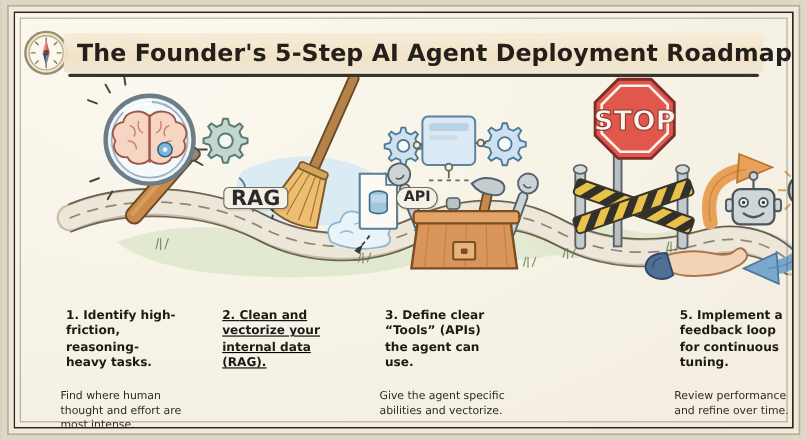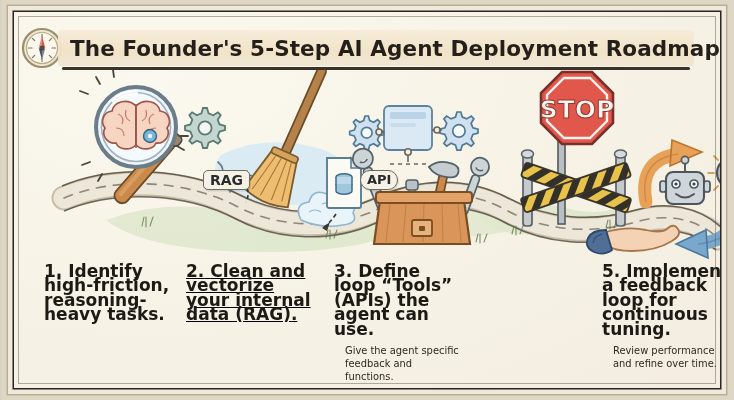--- a/index.html
+++ b/index.html
@@ -43,32 +43,32 @@
   }
   .compass{position:absolute;left:6px;top:6px;width:44px;height:44px;}
 
   
   .scene{position:absolute;left:0;top:58px;width:100%;height:190px;padding-left:32px;}
   .scene svg{display:block;}
 
   .lbl{
     position:absolute;font-family:"DejaVu Sans",sans-serif;font-weight:700;
     color:#2b2b2b;background:#f4f1e6;border:1.6px solid #6f6a5e;border-radius:5px;
-    padding:1px 6px;font-size:14px;line-height:16px;
+    padding:1px 6px;font-size:19px;line-height:16px;
     box-shadow:1px 1.5px 0 rgba(0,0,0,.10);
   }
   #rag-label{left:189px;top:100px;}
   #api-label{left:346px;top:100px;font-size:13px;border-radius:10px;}
 
   
   .steps{position:absolute;left:0;top:252px;width:100%;height:124px;}
   .col{position:absolute;top:0;}
   .col h4{
-    margin:0;font-family:"DejaVu Sans",sans-serif;font-weight:700;
-    font-size:17px;line-height:14.4px;color:#1d1a16;
+    margin:16px;font-family:"DejaVu Sans",sans-serif;font-weight:700;
+    font-size:11px;line-height:14.4px;color:#1d1a16;
   }
   .col h4 .n{font-weight:700;}
   .col p{
     margin:8px 0 0 11px;font-family:"DejaVu Sans",sans-serif;
     font-size:9.9px;line-height:13.2px;color:#2e2a23;font-weight:400;
   }
   #col1{left:30px;width:135px;}
   #col2{left:172px;width:135px;text-decoration:underline;}
   #col3{left:320px;width:125px;}
   #col4{left:447px;width:135px;}
@@ -378,35 +378,36 @@
       <div class="lbl" id="api-label">API</div>
     </div>
 
     <div class="steps">
 
       <div class="col" id="col1">
         <h4>
           <span class="n">1.</span>
           <span>Identify high-friction, reasoning-heavy tasks.</span>
         </h4>
+        <p>Find where human thought and effort are most intense.</p>
       </div>
 
       <div class="col" id="col2">
         <h4>
           <span class="n">2.</span>
           <span>Clean and vectorize your internal data (RAG).</span>
         </h4>
       </div>
 
       <div class="col" id="col3">
         <h4>
           <span class="n">3.</span>
-          <span>Define loop “Tools” (APIs) the agent can use.</span>
+          <span>Define clear “Tools” (APIs) the agent can use.</span>
         </h4>
-        <p>Give the agent specific feedback and functions.</p>
+        <p>Give the agent specific abilities and vectorize.</p>
       </div>
 
 
       <div class="col" id="col5">
         <h4>
           <span class="n">5.</span>
           <span>Implement a feedback loop for continuous tuning.</span>
         </h4>
         <p>Review performance and refine over time.</p>
       </div>

